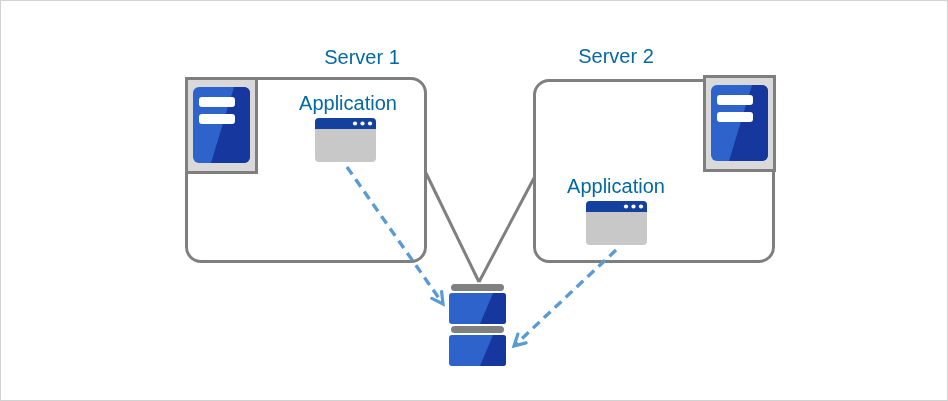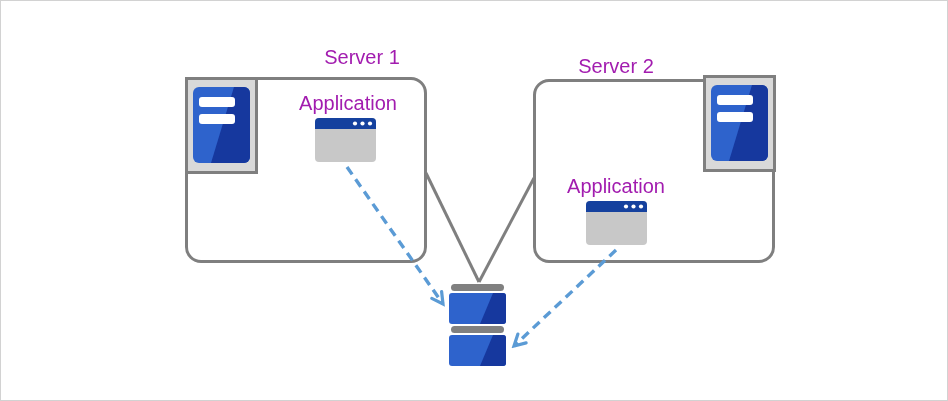--- a/index.html
+++ b/index.html
@@ -33,26 +33,26 @@
     position: absolute;
     left: 0; top: 0;
     z-index: 5;
     pointer-events: none;
   }
   .lbl {
     position: absolute;
     transform: translateX(-50%);
     font-size: 20px;
     line-height: 22px;
-    color: #a21caf;
+    color: #0369a1;
     white-space: nowrap;
     z-index: 3;
   }
   .lbl-server1 { left: 361px; top: 45px; }
-  .lbl-server2 { left: 615px; top: 54px; }
+  .lbl-server2 { left: 615px; top: 44px; }
   .lbl-app1    { left: 347px; top: 91px; }
   .lbl-app2    { left: 615px; top: 174px; }
   .lbl-disk    { left: 482px; top: 371px; }
 </style>
 </head>
 <body>
 
 <div class="canvas">
 
   <svg class="connectors" width="948" height="401" viewBox="0 0 948 401">

